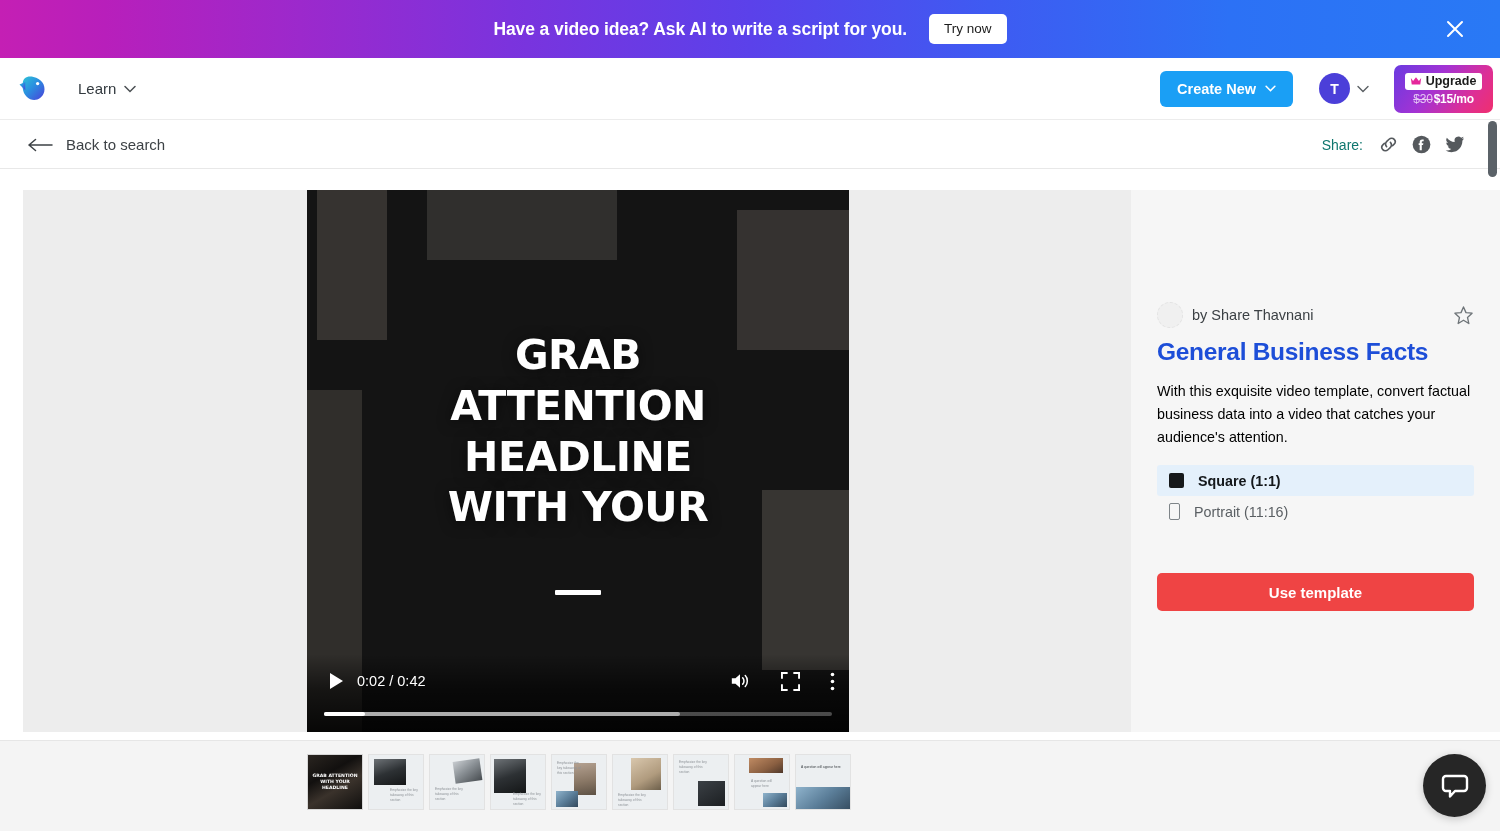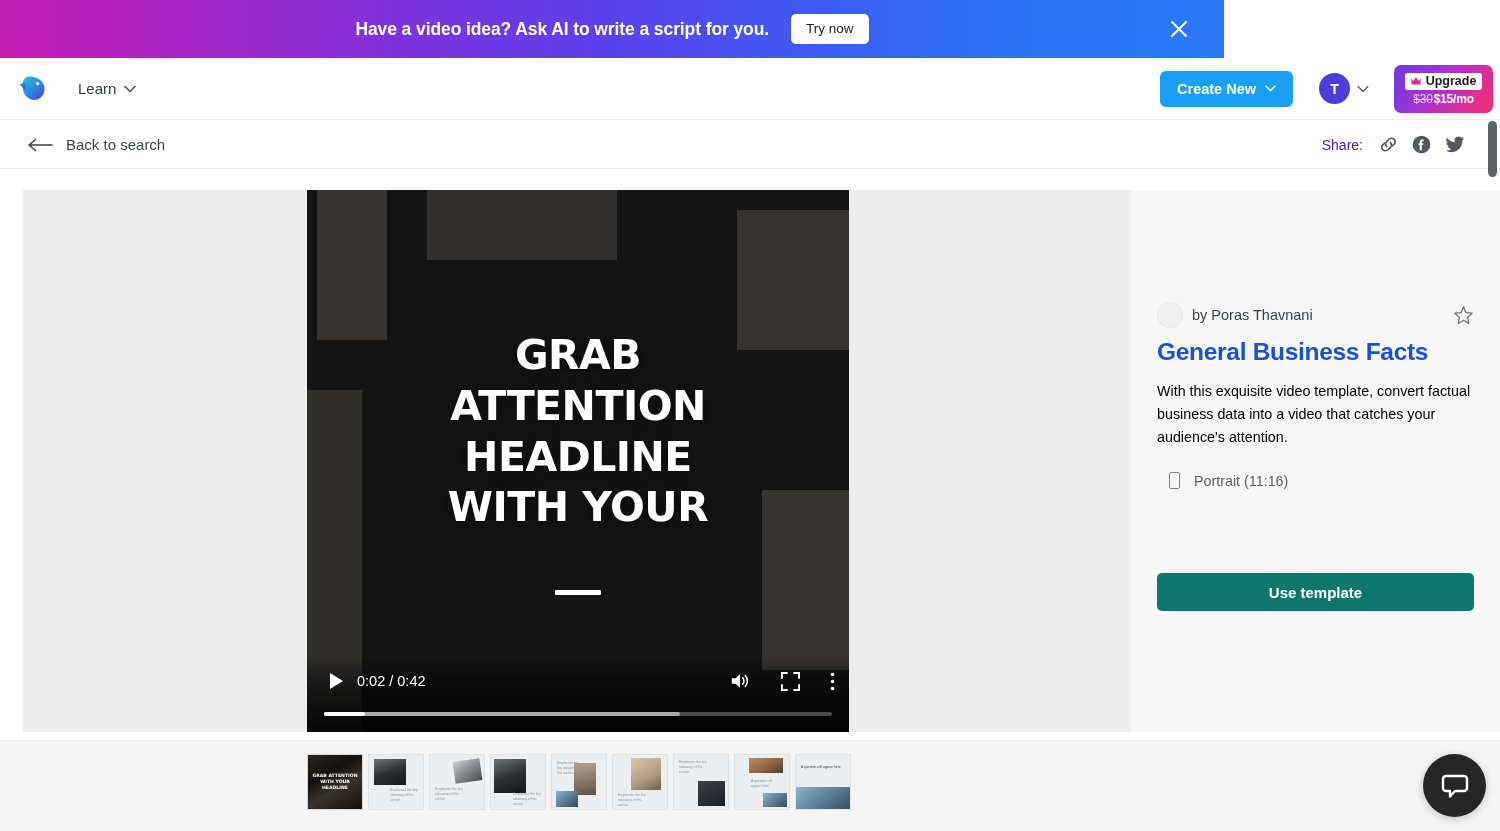--- a/index.html
+++ b/index.html
@@ -6,21 +6,21 @@
   html, body {
     width: 1500px; height: 831px;
     font-family: "Liberation Sans", sans-serif;
     background: #ffffff;
     overflow: hidden;
   }
   .page { position: relative; width: 1500px; height: 831px; background: #fff; }
 
   
   .promo-banner {
-    position: absolute; left: 0; top: 0; width: 1224px; height: 58px;
+    position: absolute; left: 0; top: 0; width: 1500px; height: 58px;
     background: linear-gradient(90deg, #c41fb4 0%, #b81fbb 7%, #9c29cc 20%,
                 #7b33dd 34%, #5b41ea 50%, #3e5bf2 66%, #2c71f5 82%, #2979f5 100%);
     display: flex; align-items: center; justify-content: center;
   }
   .promo-inner { display: flex; align-items: center; gap: 22px; }
   .promo-text {
     color: #ffffff; font-size: 17.5px; font-weight: bold; letter-spacing: -0.1px;
     white-space: nowrap;
   }
   .promo-cta {
@@ -84,21 +84,21 @@
     background: #fff; display: flex; align-items: center;
     border-bottom: 1px solid #e8e8e8;
   }
   .back-link {
     margin-left: 28px; display: flex; align-items: center; gap: 13px;
     font-size: 15px; color: #3d4246; cursor: pointer;
   }
   .share-group {
     margin-left: auto; margin-right: 35px; display: flex; align-items: center; gap: 14px;
   }
-  .share-label { font-size: 14px; color: #4c1d95; margin-right: 2px; }
+  .share-label { font-size: 14px; color: #0f766e; margin-right: 2px; }
   .share-icon { cursor: pointer; display: flex; align-items: center; }
 
   
   .stage {
     position: absolute; left: 23px; top: 190px; width: 1108px; height: 542px;
     background: #ededed; overflow: hidden;
   }
   .video-frame {
     position: absolute; left: 284px; top: 0; width: 542px; height: 542px;
     overflow: hidden; background: #141414;
@@ -180,21 +180,21 @@
     font-size: 14.3px; color: #5a5f63;
   }
   .ratio-item.selected {
     background: #e4f0fb; color: #14171a; font-weight: bold;
   }
   .icon-land { width: 17px; height: 11px; border: 1.6px solid #7e8488; border-radius: 2px; flex: none; }
   .icon-sq { width: 15px; height: 15px; background: #16181a; border-radius: 2px; flex: none; }
   .icon-port { width: 11px; height: 17px; border: 1.6px solid #7e8488; border-radius: 2px; flex: none; }
   .use-template-btn {
     position: absolute; left: 26px; right: 26px; top: 383px; height: 38px;
-    background: #0f766e; color: #fff; border: none; border-radius: 5px;
+    background: #ef4444; color: #fff; border: none; border-radius: 5px;
     font-family: "Liberation Sans", sans-serif;
     font-size: 15px; font-weight: bold; cursor: pointer;
   }
 
   
   .thumb-strip {
     position: absolute; left: 0; top: 740px; width: 1500px; height: 91px;
     background: #f4f4f4; border-top: 1px solid #e6e6e6;
   }
   .thumb-row {
@@ -394,32 +394,36 @@
           <div class="vc-buffered" id="buffered" style="width: 70%;"></div>
           <div class="vc-played" id="played" style="width: 8%;"></div>
         </div>
       </div>
     </div>
   </div>
 
   <div class="info-panel">
     <div class="author-row">
       <div class="author-avatar"></div>
-      <span class="author-name">by Poras Thavnani</span>
+      <span class="author-name">by Share Thavnani</span>
       <span class="fav-star">
         <svg width="21" height="21" viewBox="0 0 22 22">
           <path d="M11 2 L13.6 8 L20 8.6 L15.2 13 L16.6 19.4 L11 16 L5.4 19.4 L6.8 13 L2 8.6 L8.4 8 Z" stroke="#6e7478" stroke-width="1.4" fill="none" stroke-linejoin="round"></path>
         </svg>
       </span>
     </div>
 
     <div class="tpl-title">General Business Facts</div>
     <div class="tpl-desc">With this exquisite video template, convert factual business data into a video that catches your audience's attention.</div>
 
     <div class="ratio-list">
+      <div class="ratio-item selected">
+        <span class="icon-sq"></span>
+        <span>Square (1:1)</span>
+      </div>
       <div class="ratio-item">
         <span class="icon-port"></span>
         <span>Portrait (11:16)</span>
       </div>
     </div>
 
     <button class="use-template-btn">Use template</button>
   </div>
 
   <div class="thumb-strip">

